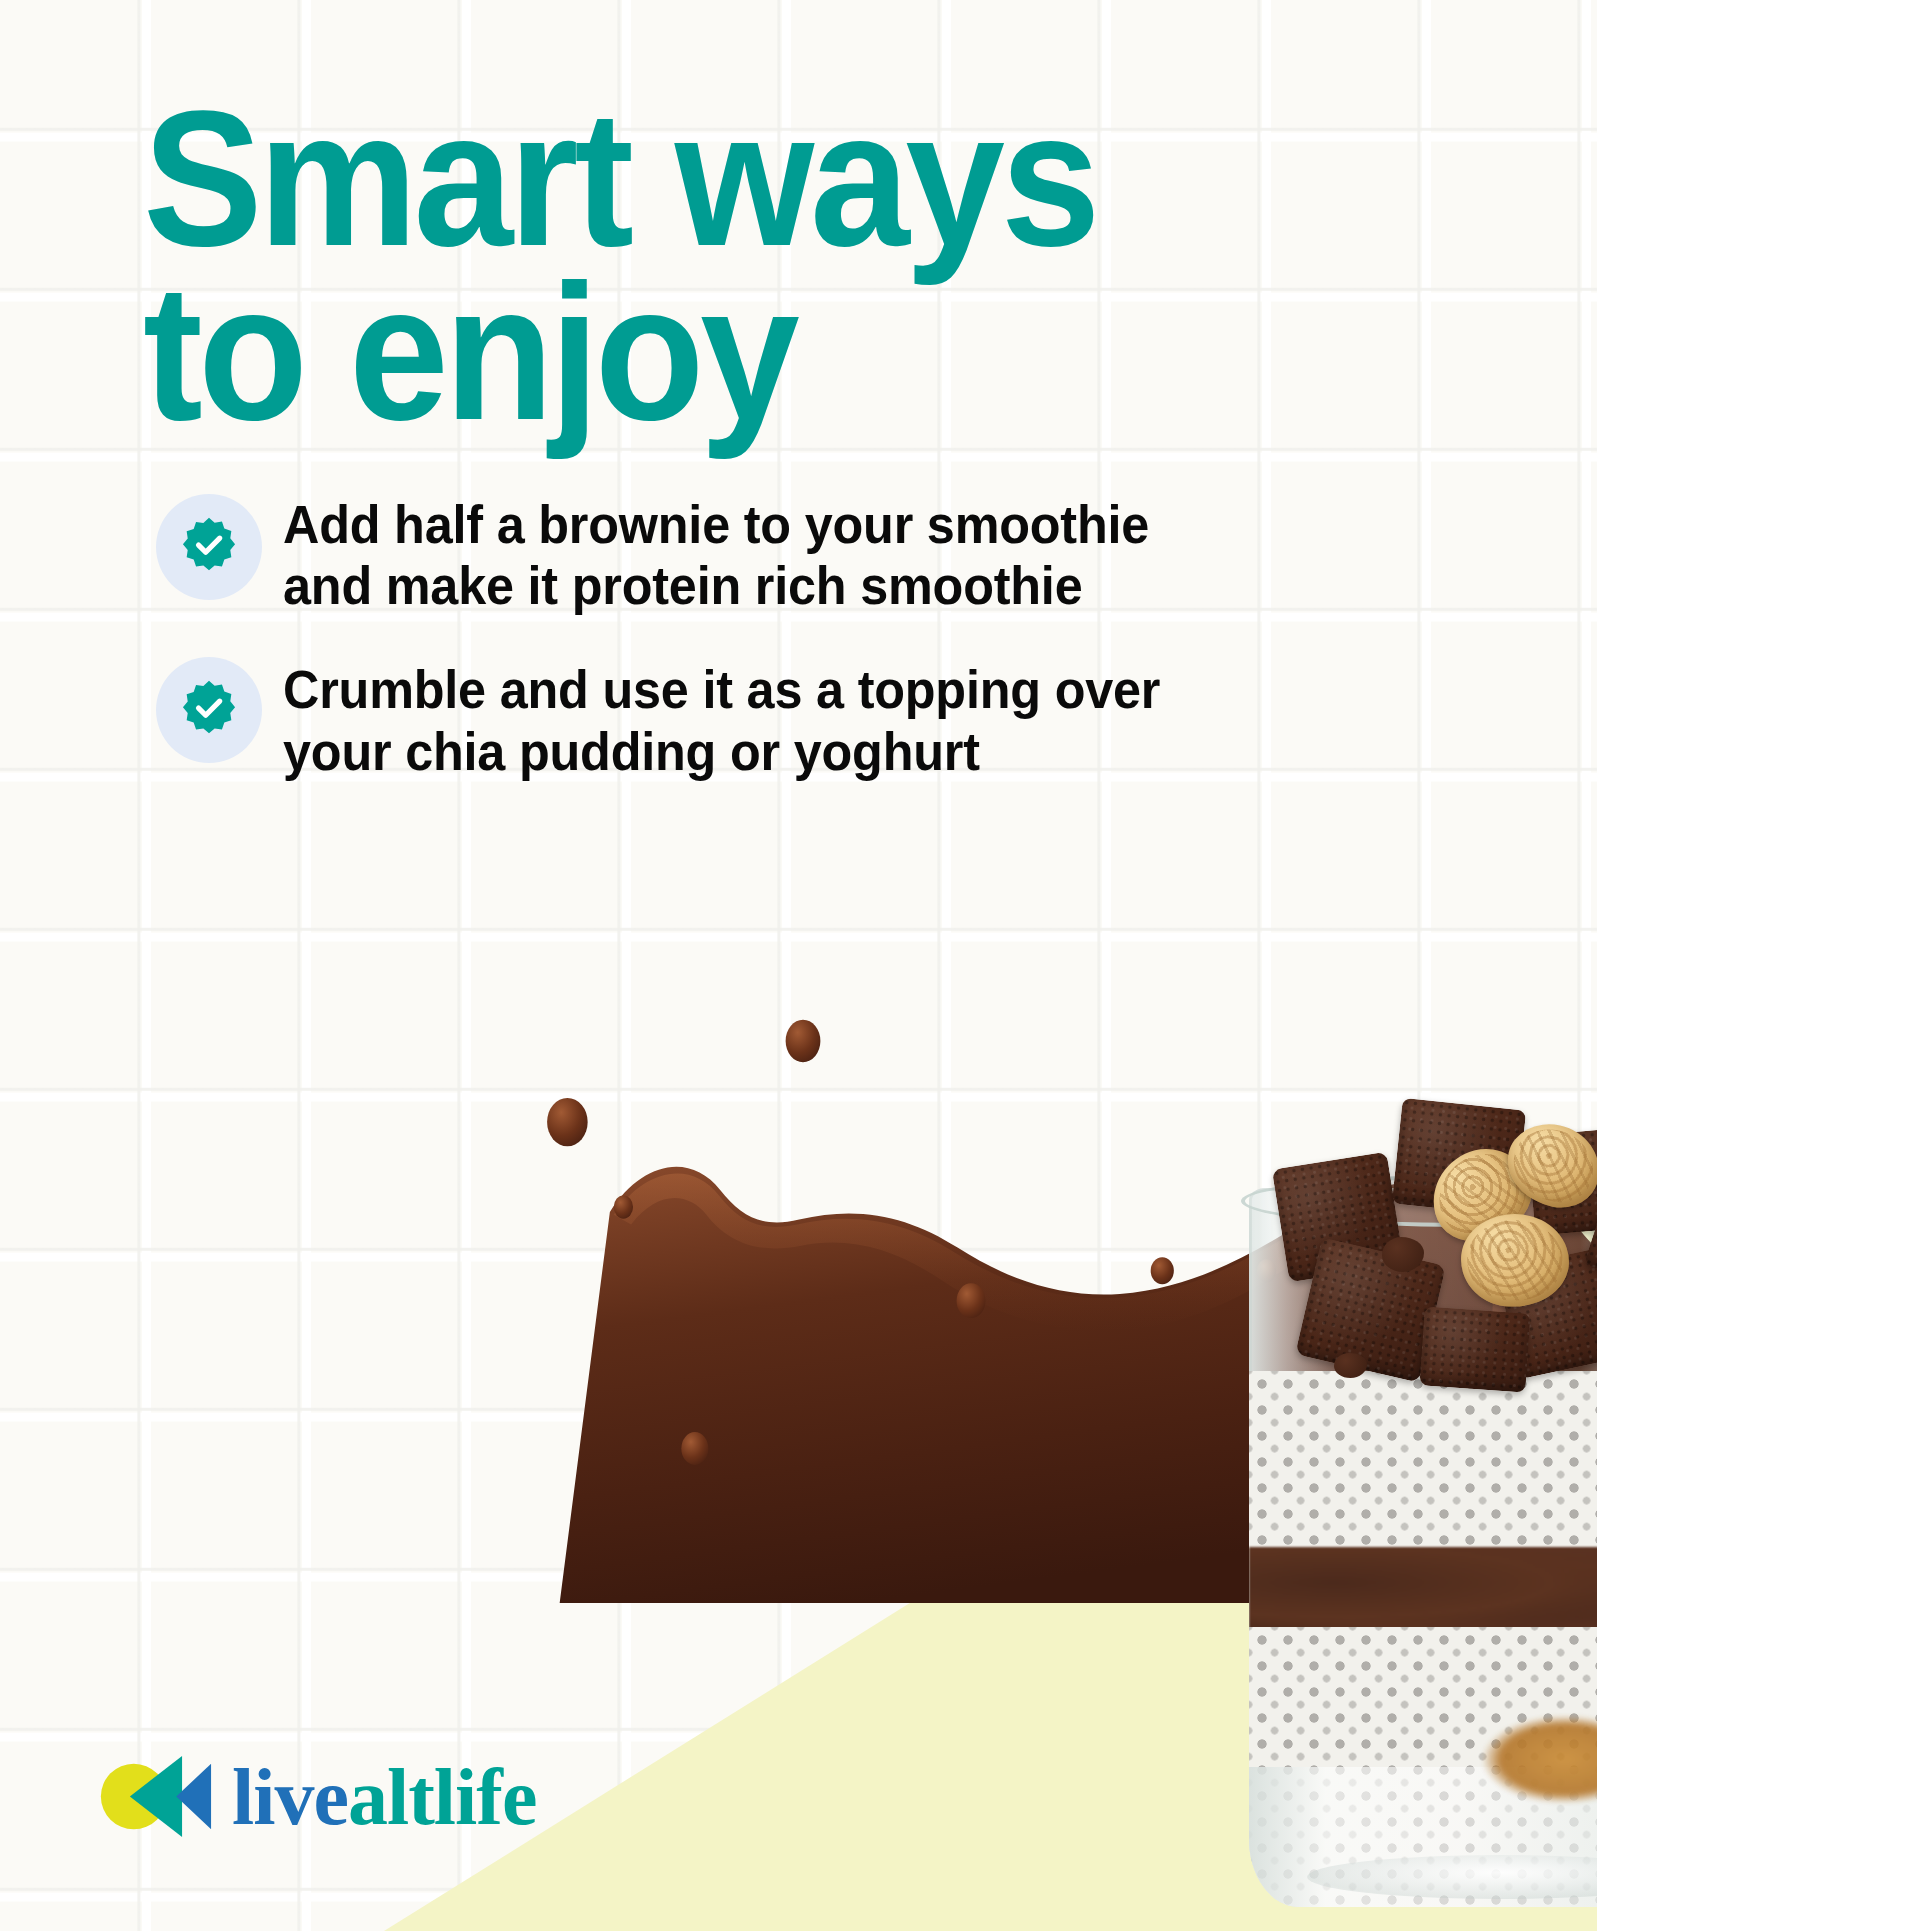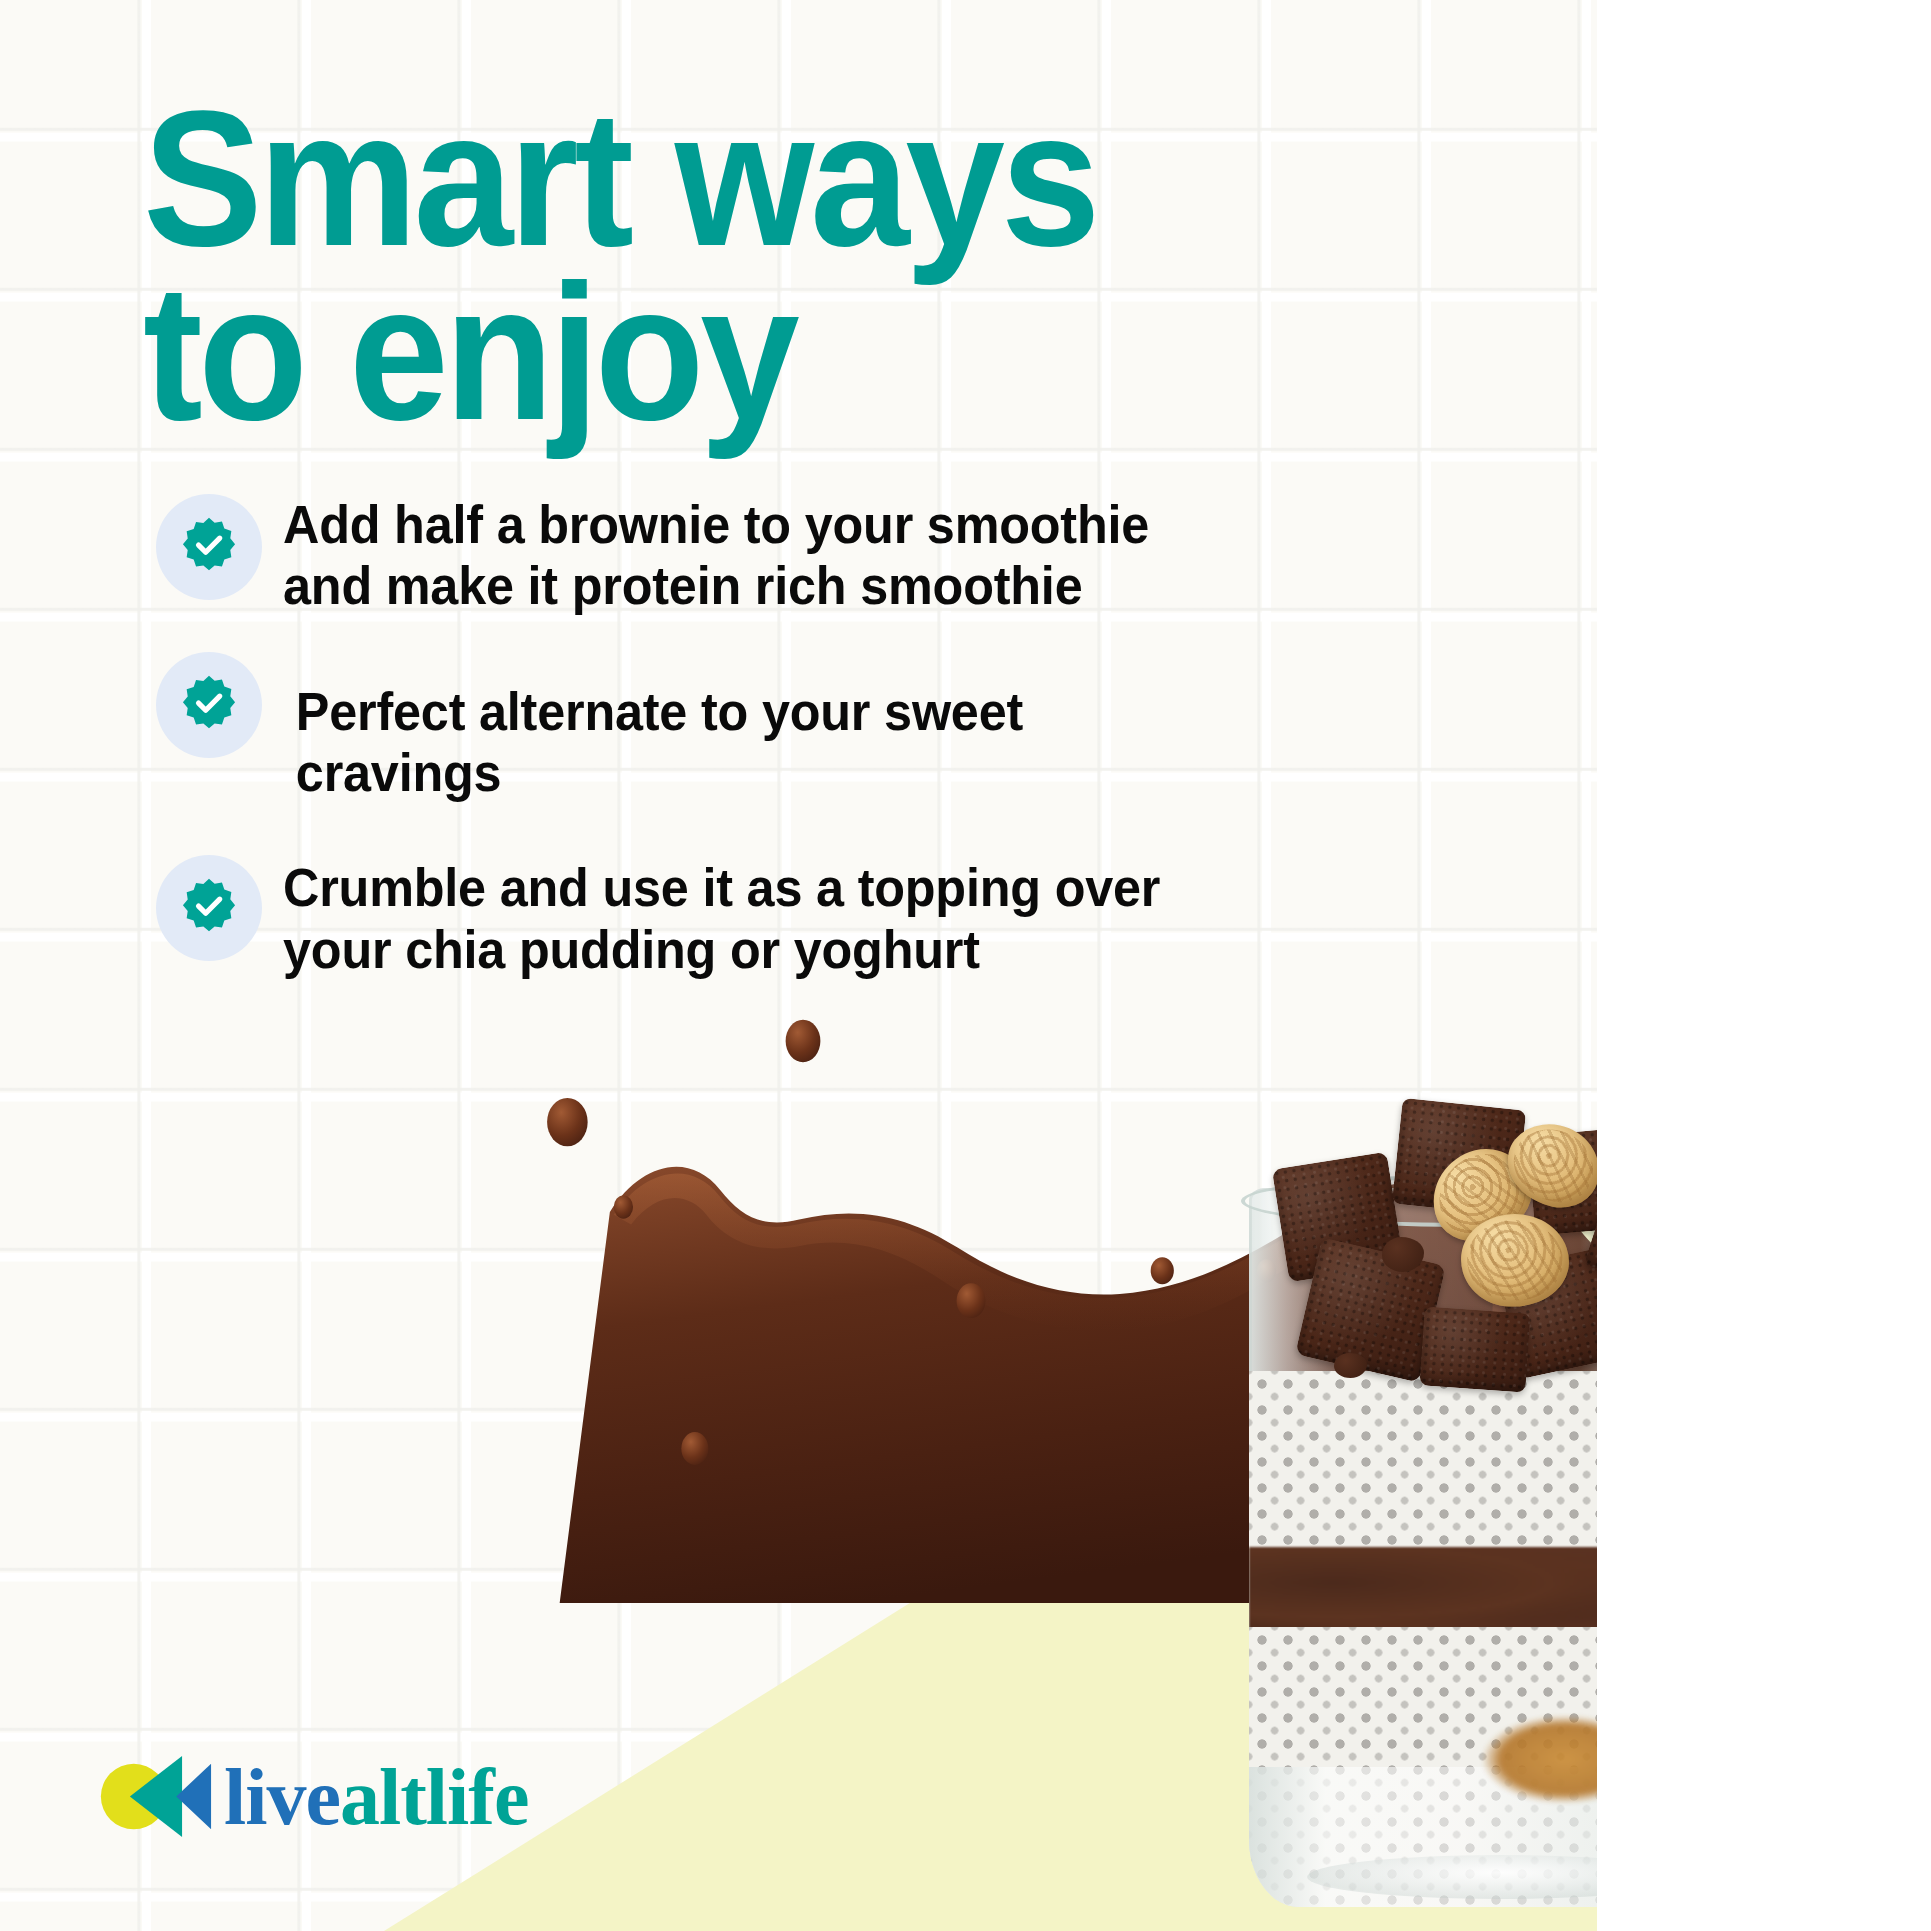--- a/index.html
+++ b/index.html
@@ -257,21 +257,21 @@
   .logo {
     position: absolute;
     left: 97px;
     top: 1750px;
     display: flex;
     align-items: center;
     height: 93px;
   }
   .logo-mark { position: relative; width: 116px; height: 93px; flex: 0 0 auto; }
   .logo-word {
-    margin-left: 11px;
+    margin-left: 19px;
     font-family: "Liberation Serif", "DejaVu Serif", serif;
     font-weight: 700;
     font-size: 80px;
     line-height: 1;
     letter-spacing: -1px;
     white-space: nowrap;
   }
   .w-live { color: #2070b8; }
   .w-alt { color: #00a396; }
 </style>
@@ -295,29 +295,20 @@
     <div class="bullet-row r1">
       <div class="bullet-badge">
         <svg width="66" height="66" viewBox="0 0 24 24" aria-hidden="true">
           <path fill="#00a396" d="M12 1.4l2.05 1.74 2.66-.38.86 2.55 2.55.86-.38 2.66L21.48 11l-1.74 2.05.38 2.66-2.55.86-.86 2.55-2.66-.38L12 20.48l-2.05-1.74-2.66.38-.86-2.55-2.55-.86.38-2.66L2.52 11l1.74-2.05-.38-2.66 2.55-.86.86-2.55 2.66.38z"></path>
           <path fill="none" stroke="#ffffff" stroke-width="1.9" stroke-linecap="round" stroke-linejoin="round" d="M8.2 11.3l2.6 2.6 5.1-5.1"></path>
         </svg>
       </div>
       <div class="bullet-text">Add half a brownie to your smoothie and make it protein rich smoothie</div>
     </div>
 
-    <div class="bullet-row r2">
-      <div class="bullet-badge">
-        <svg width="66" height="66" viewBox="0 0 24 24" aria-hidden="true">
-          <path fill="#00a396" d="M12 1.4l2.05 1.74 2.66-.38.86 2.55 2.55.86-.38 2.66L21.48 11l-1.74 2.05.38 2.66-2.55.86-.86 2.55-2.66-.38L12 20.48l-2.05-1.74-2.66.38-.86-2.55-2.55-.86.38-2.66L2.52 11l1.74-2.05-.38-2.66 2.55-.86.86-2.55 2.66.38z"></path>
-          <path fill="none" stroke="#ffffff" stroke-width="1.9" stroke-linecap="round" stroke-linejoin="round" d="M8.2 11.3l2.6 2.6 5.1-5.1"></path>
-        </svg>
-      </div>
-      <div class="bullet-text">Perfect alternate to your sweet cravings</div>
-    </div>
 
     <div class="bullet-row r3">
       <div class="bullet-badge">
         <svg width="66" height="66" viewBox="0 0 24 24" aria-hidden="true">
           <path fill="#00a396" d="M12 1.4l2.05 1.74 2.66-.38.86 2.55 2.55.86-.38 2.66L21.48 11l-1.74 2.05.38 2.66-2.55.86-.86 2.55-2.66-.38L12 20.48l-2.05-1.74-2.66.38-.86-2.55-2.55-.86.38-2.66L2.52 11l1.74-2.05-.38-2.66 2.55-.86.86-2.55 2.66.38z"></path>
           <path fill="none" stroke="#ffffff" stroke-width="1.9" stroke-linecap="round" stroke-linejoin="round" d="M8.2 11.3l2.6 2.6 5.1-5.1"></path>
         </svg>
       </div>
       <div class="bullet-text">Crumble and use it as a topping over your chia pudding or yoghurt</div>
     </div>

